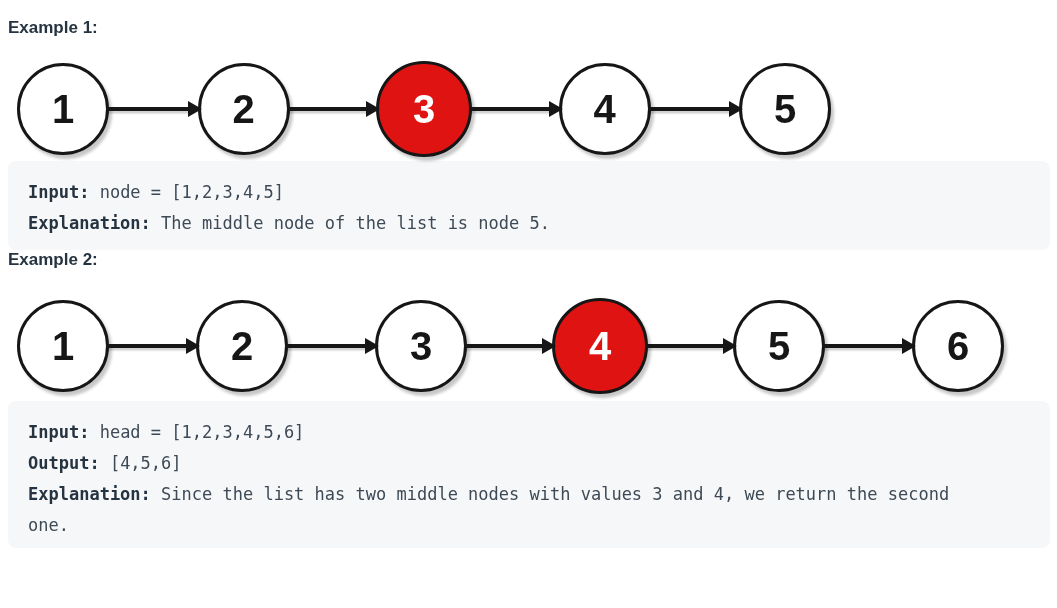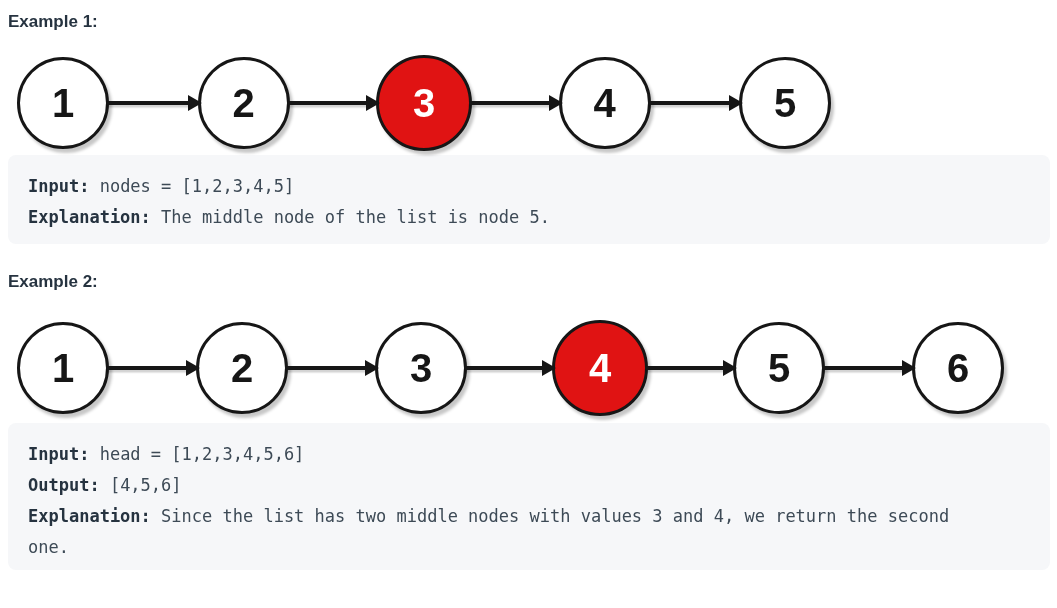--- a/index.html
+++ b/index.html
@@ -1,28 +1,28 @@
 <!DOCTYPE html>
 <html><head>
 <meta charset="utf-8">
 <style>
   html,body { margin:0; padding:0; background:#ffffff; }
   body {
     width:1057px; height:608px; overflow:hidden;
     font-family:"Liberation Sans", sans-serif;
   }
-  .wrap { padding:12px 7px 0 8px; }
+  .wrap { padding:18px 7px 0 8px; }
 
   .example-heading {
     margin:0; padding:0;
     font-size:17px; font-weight:700; line-height:20px;
     color:#263340;
     font-family:"Liberation Sans", sans-serif;
   }
-  .example-heading.second { margin-top:28px; }
+  .example-heading.second { }
 
   .diagram {
     position:relative;
     height:107px;
     margin-top:16px;
   }
   .diagram.second { margin-top:21px; }
 
   .node {
     position:absolute;
@@ -87,21 +87,21 @@
         </div>
         <div class="arrow" style="left: 461px; width: 92.5px; top: 53px;">
           <div class="arrow-shaft"></div>
           <div class="arrow-head"></div>
         </div>
         <div class="arrow" style="left: 639.5px; width: 94.5px; top: 53px;">
           <div class="arrow-shaft"></div>
           <div class="arrow-head"></div>
         </div>
       </div>
-    <pre class="codeblock"><div class="code-line"><span class="code-label">Input:</span><span class="code-text"> nodes = [1,2,3,4,5]</span></div><div class="code-line"><span class="code-label">Explanation:</span><span class="code-text"> The middle node of the list is node 5.</span></div></pre>
+    <pre class="codeblock"><div class="code-line"><span class="code-label">Input:</span><span class="code-text"> node = [1,2,3,4,5]</span></div><div class="code-line"><span class="code-label">Explanation:</span><span class="code-text"> The middle node of the list is node 5.</span></div></pre>
   </section>
 
   <section>
     <h3 class="example-heading second">Example 2:</h3>
     <div class="diagram second">
         <div class="node" style="height: 92px; width: 92px; left: 9px; top: 9px;">1</div>
         <div class="node" style="height: 92px; width: 92px; left: 188px; top: 9px;">2</div>
         <div class="node" style="height: 92px; width: 92px; left: 367px; top: 9px;">3</div>
         <div class="node highlight" style="height: 96px; width: 96px; left: 544px; top: 7px;">4</div>
         <div class="node" style="height: 92px; width: 92px; left: 725px; top: 9px;">5</div>

